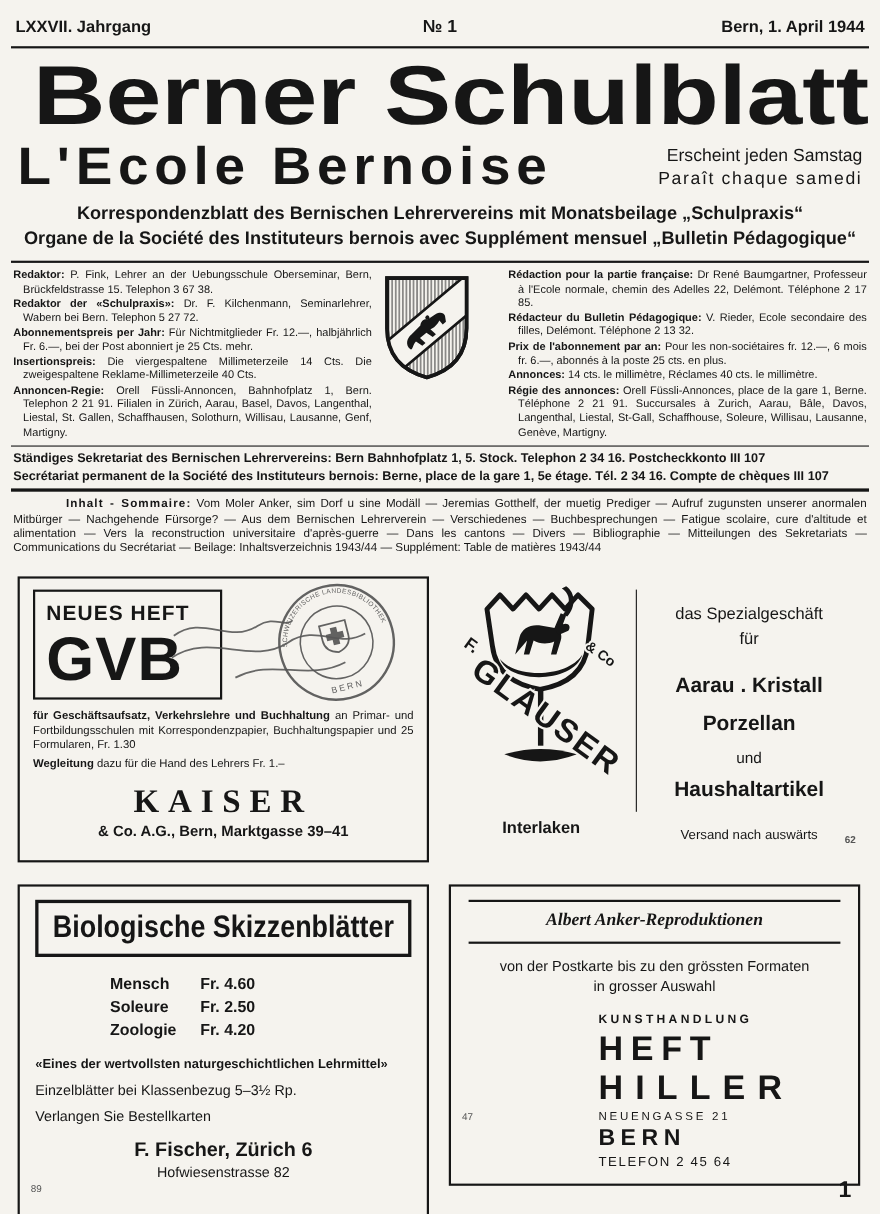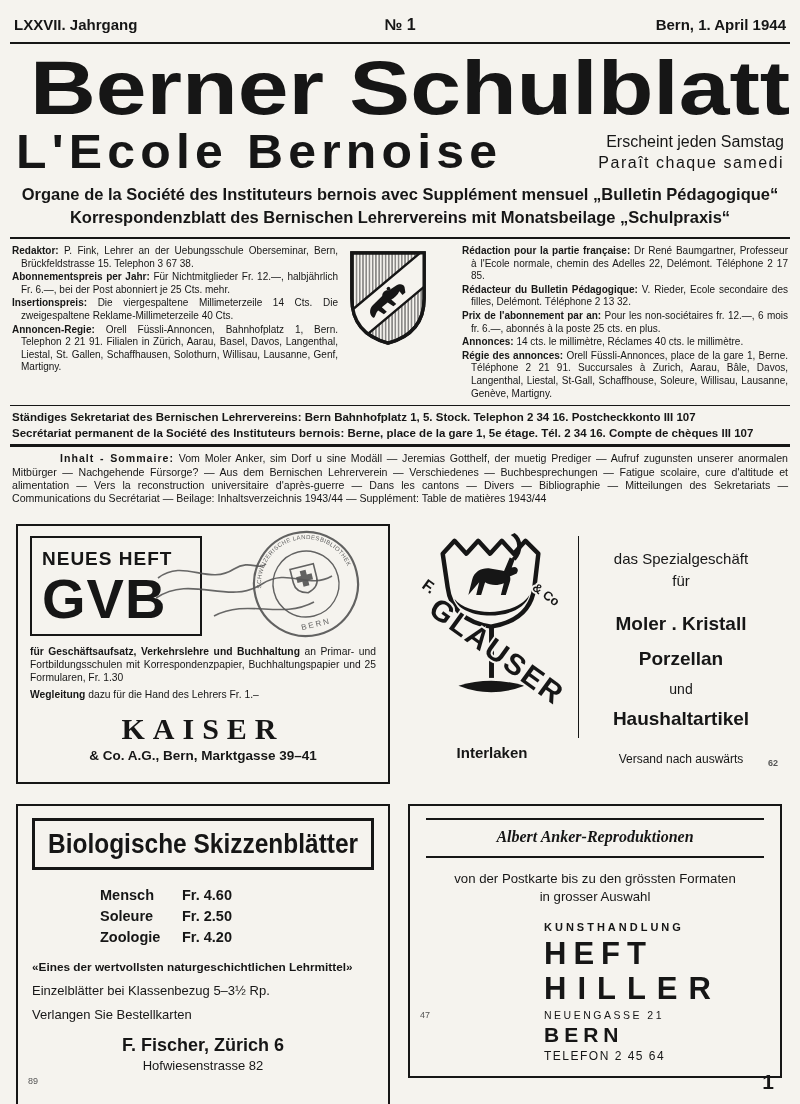--- a/index.html
+++ b/index.html
@@ -110,29 +110,30 @@
   <div>
     <div class="title-de">Berner Schulblatt</div>
     <div class="fr-row">
       <div class="title-fr">L'Ecole Bernoise</div>
       <div class="publish">
         <div class="p1">Erscheint jeden Samstag</div>
         <div class="p2">Paraît chaque samedi</div>
       </div>
     </div>
     <div class="subtitles">
+      <div>Korrespondenzblatt des Bernischen Lehrervereins mit Monatsbeilage „Schulpraxis“</div>
       <div>Organe de la Société des Instituteurs bernois avec Supplément mensuel „Bulletin Pédagogique“</div>
-      <div>Korrespondenzblatt des Bernischen Lehrervereins mit Monatsbeilage „Schulpraxis“</div>
     </div>
   </div>
   <div class="rule"></div>
 
   <div class="imprint">
     <div class="col-left">
       <p><b>Redaktor:</b> <span>P. Fink, Lehrer an der Uebungsschule Oberseminar, Bern, Brückfeldstrasse 15. Telephon 3 67 38.</span></p>
+      <p><b>Redaktor der «Schulpraxis»:</b> <span>Dr. F. Kilchenmann, Seminarlehrer, Wabern bei Bern. Telephon 5 27 72.</span></p>
       <p><b>Abonnementspreis per Jahr:</b> <span>Für Nichtmitglieder Fr. 12.—, halbjährlich Fr. 6.—, bei der Post abonniert je 25 Cts. mehr.</span></p>
       <p><b>Insertionspreis:</b> <span>Die viergespaltene Millimeterzeile 14 Cts. Die zweigespaltene Reklame-Millimeterzeile 40 Cts.</span></p>
       <p><b>Annoncen-Regie:</b> <span>Orell Füssli-Annoncen, Bahnhofplatz 1, Bern. Telephon 2 21 91. Filialen in Zürich, Aarau, Basel, Davos, Langenthal, Liestal, St. Gallen, Schaffhausen, Solothurn, Willisau, Lausanne, Genf, Martigny.</span></p>
     </div>
     <div class="crest-col">
       <svg class="crest-svg" viewBox="0 0 90 102">
         <defs>
           <pattern id="hx" width="3.4" height="3.4" patternUnits="userSpaceOnUse">
             <path d="M1.7,0 V3.4" stroke="#2a2a2a" stroke-width="0.9"></path>
           </pattern>
@@ -255,21 +256,21 @@
             <text x="8" y="58" font-size="16" transform="rotate(36 8 58)">F.</text>
             <text x="14" y="84" font-size="30" letter-spacing="2" transform="rotate(36 14 84)">GLAUSER</text>
             <text x="120" y="60" font-size="13" transform="rotate(36 120 60)">&amp; Co</text>
           </g>
         </svg>
         <div class="glauser-city">Interlaken</div>
         <div class="glauser-divider"></div>
         <div class="glauser-right">
           <div class="g-t1">das Spezialgeschäft</div>
           <div class="g-t2">für</div>
-          <div class="g-p1">Moler . Kristall</div>
+          <div class="g-p1">Aarau . Kristall</div>
           <div class="g-p2">Porzellan</div>
           <div class="g-und">und</div>
           <div class="g-p3">Haushaltartikel</div>
           <div class="g-ship">Versand nach auswärts</div>
         </div>
         <div class="ad-num g-num">62</div>
       </div>
 
       <div class="ad ad-hiller">
         <div class="h-titlebox">

